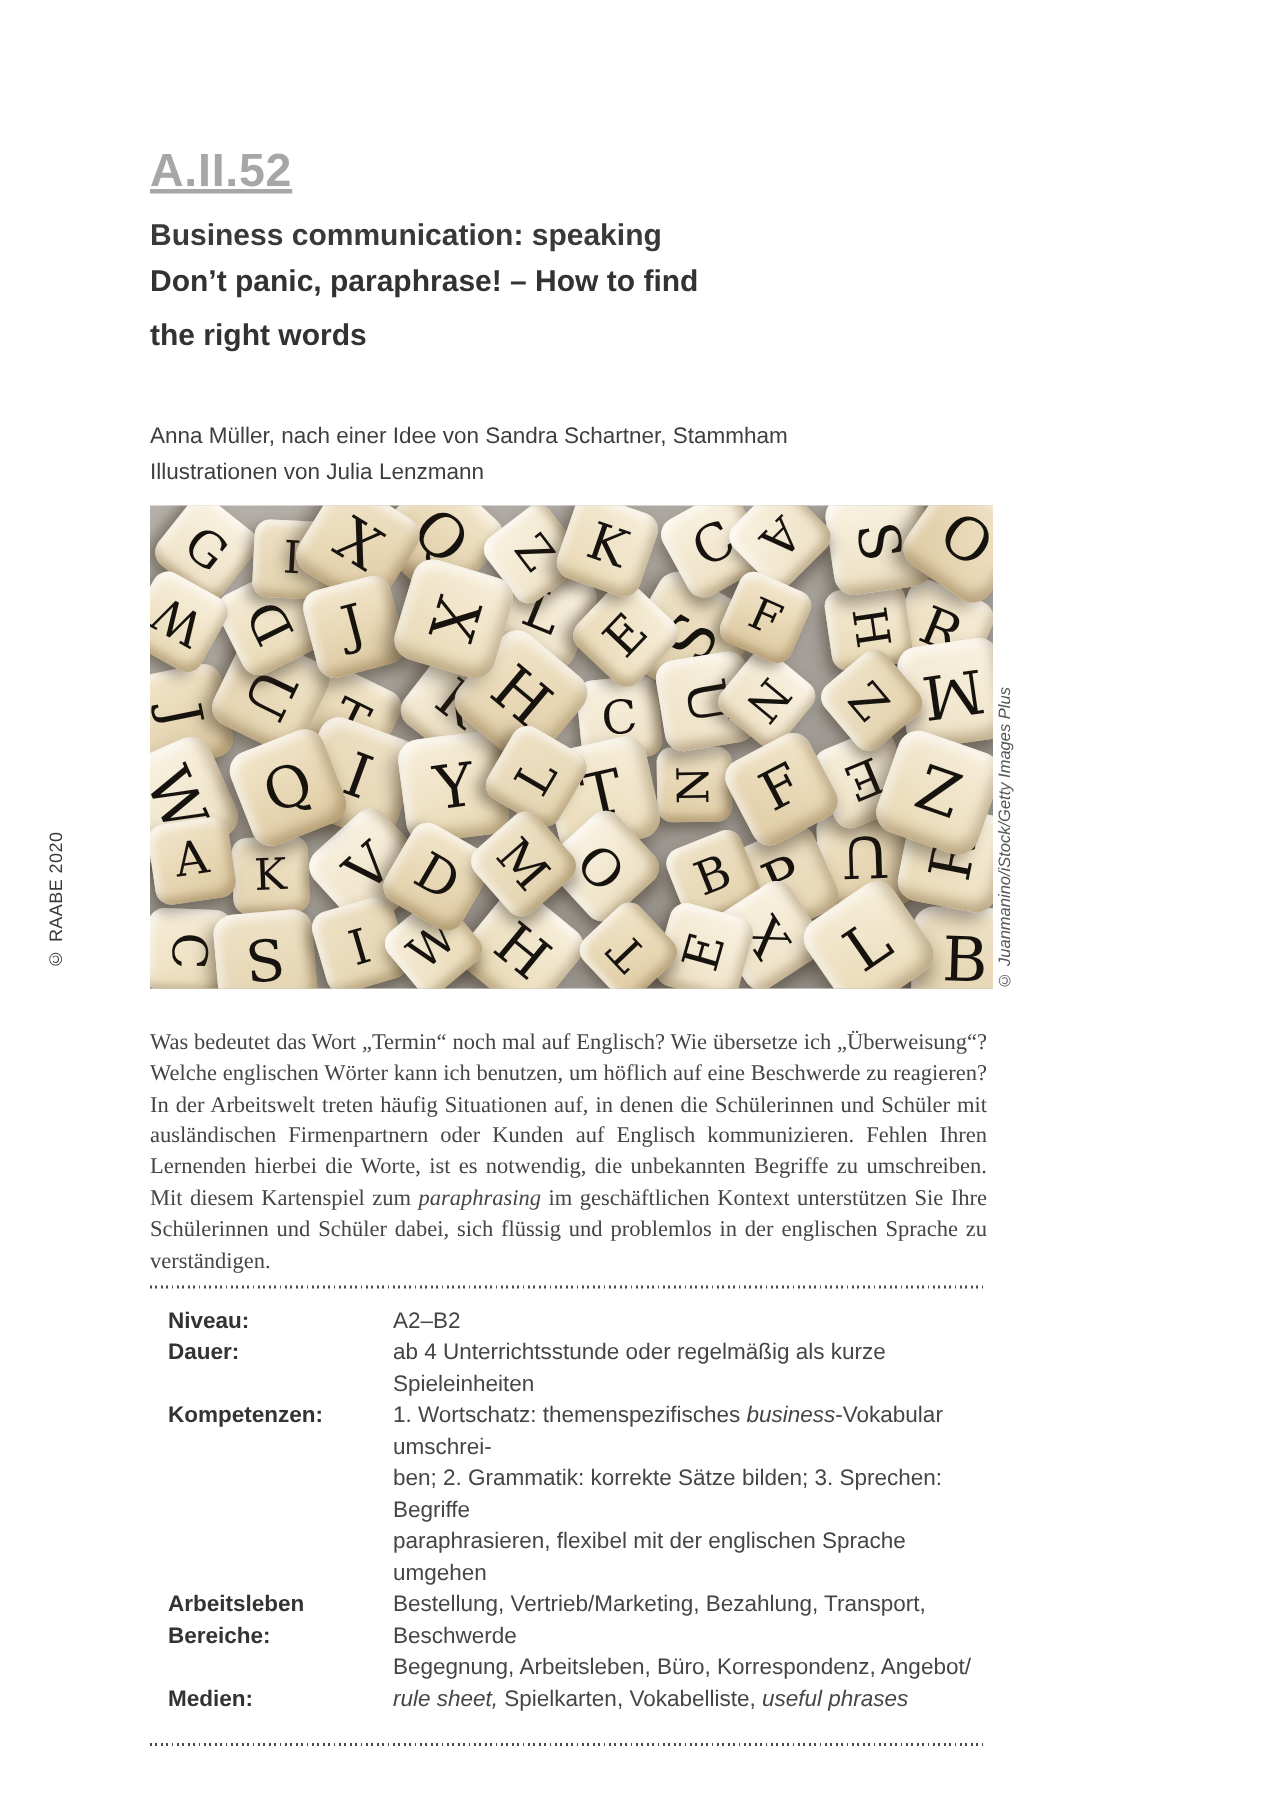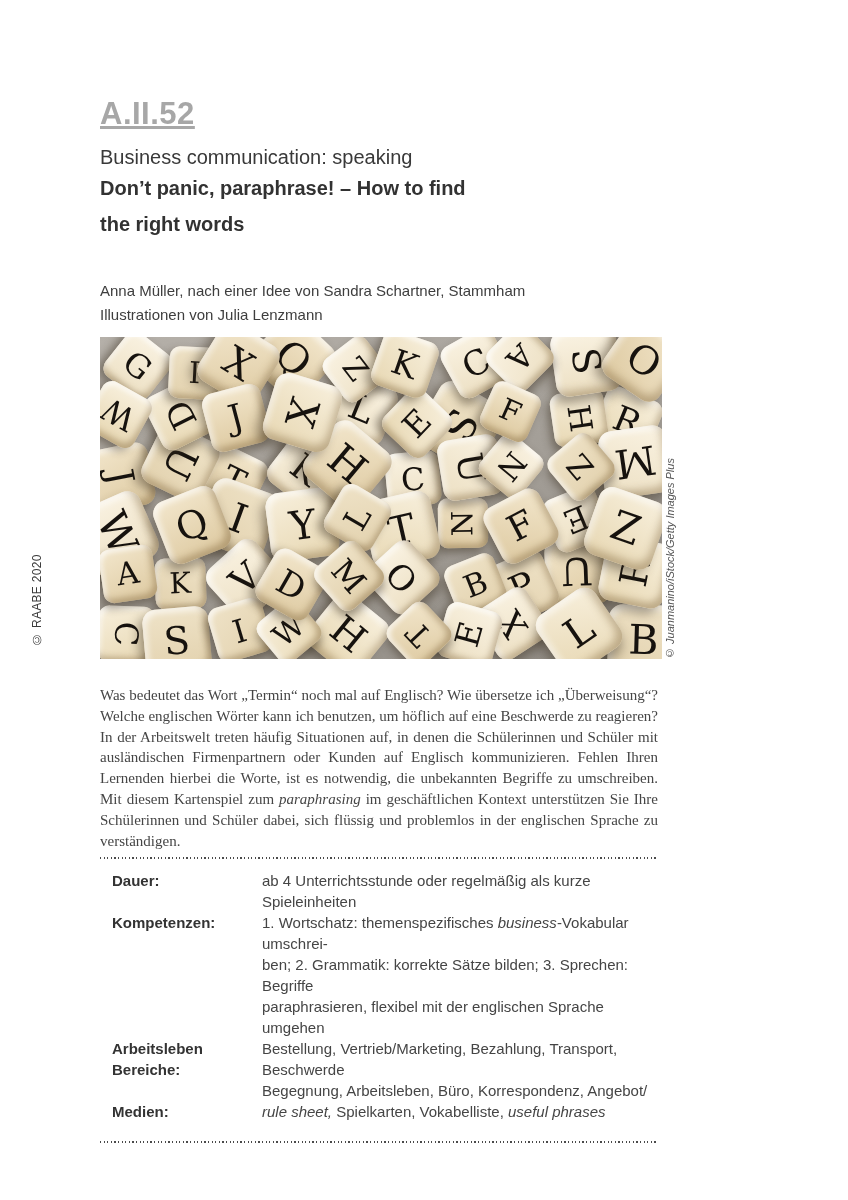--- a/index.html
+++ b/index.html
@@ -3,21 +3,21 @@
 <meta charset="utf-8">
 <style>
   html,body{margin:0;padding:0;background:#ffffff;}
   .page{position:relative;width:848px;height:1200px;background:#ffffff;overflow:hidden;
         font-family:"Liberation Sans",sans-serif;color:#3d3d3d;}
 
   .code{position:absolute;left:100px;top:96px;font-size:31px;font-weight:bold;
         color:#a7a7a7;letter-spacing:.5px;text-decoration:underline;}
 
   .subject{position:absolute;left:100px;top:146px;margin:0;font-size:20px;
-        font-weight:normal;color:#393939;}
+        font-weight:bold;color:#393939;}
 
   .title{position:absolute;left:100px;top:170px;margin:0;font-size:20px;
         font-weight:bold;color:#323232;line-height:36px;}
 
   .byline{position:absolute;left:100px;top:279px;font-size:15px;color:#3e3e3e;line-height:24px;}
 
   .photo{position:absolute;left:100px;top:337px;width:562px;height:322px;overflow:hidden;
         background:linear-gradient(160deg,#b5b0a9 0%,#a29d96 55%,#908b84 100%);}
   .die{position:absolute;border-radius:20%;display:flex;align-items:center;justify-content:center;}
   .die span{font-family:"DejaVu Serif",serif;color:#16120e;line-height:1;}
@@ -248,20 +248,26 @@
     </div>
 
   <div class="photo-credit">© Juanmanino/iStock/Getty Images Plus</div>
 
   <p class="intro"><span>Was bedeutet das Wort „Termin“ noch mal auf Englisch? Wie übersetze ich „Überweisung“? Welche englischen Wörter kann ich benutzen, um höflich auf eine Beschwerde zu reagieren? In der Arbeitswelt treten häufig Situationen auf, in denen die Schülerinnen und Schüler mit ausländischen Firmenpartnern oder Kunden auf Englisch kommunizieren. Fehlen Ihren Lernenden hierbei die Worte, ist es notwendig, die unbekannten Begriffe zu umschreiben. Mit diesem Kartenspiel zum </span><i>paraphrasing</i><span> im geschäftlichen Kontext unterstützen Sie Ihre Schülerinnen und Schüler dabei, sich flüssig und problemlos in der englischen Sprache zu verständigen.</span></p>
 
   <div class="profile-box">
     <div class="dotted"></div>
     <div class="profile-rows" id="profile-rows">
         <div class="profile-row">
+          <div class="profile-label">Niveau:</div>
+          <div class="profile-value">
+            <div><span>A2–B2</span></div>
+          </div>
+        </div>
+        <div class="profile-row">
           <div class="profile-label">Dauer:</div>
           <div class="profile-value">
             <div><span>ab 4 Unterrichtsstunde oder regelmäßig als kurze Spieleinheiten</span></div>
           </div>
         </div>
         <div class="profile-row">
           <div class="profile-label">Kompetenzen:</div>
           <div class="profile-value">
             <div><span>1. Wortschatz: themenspezifisches </span><i>business</i><span>-Vokabular umschrei-</span></div>
             <div><span>ben; 2. Grammatik: korrekte Sätze bilden; 3. Sprechen: Begriffe</span></div>

